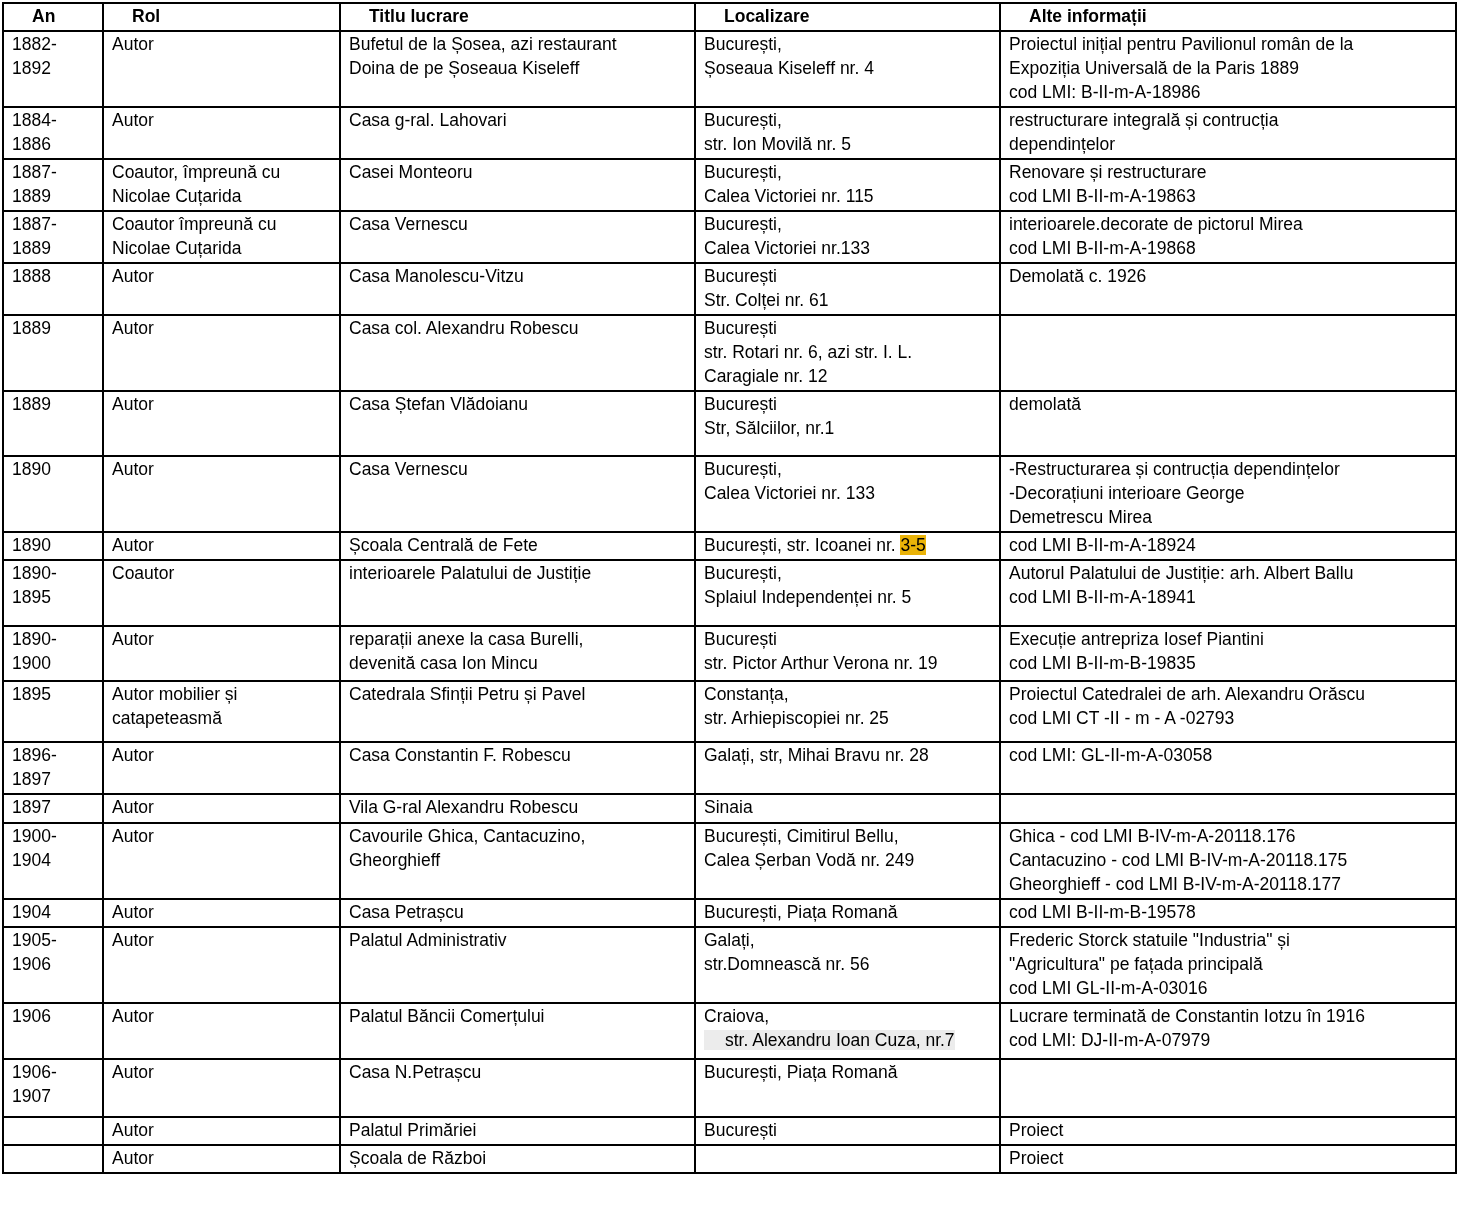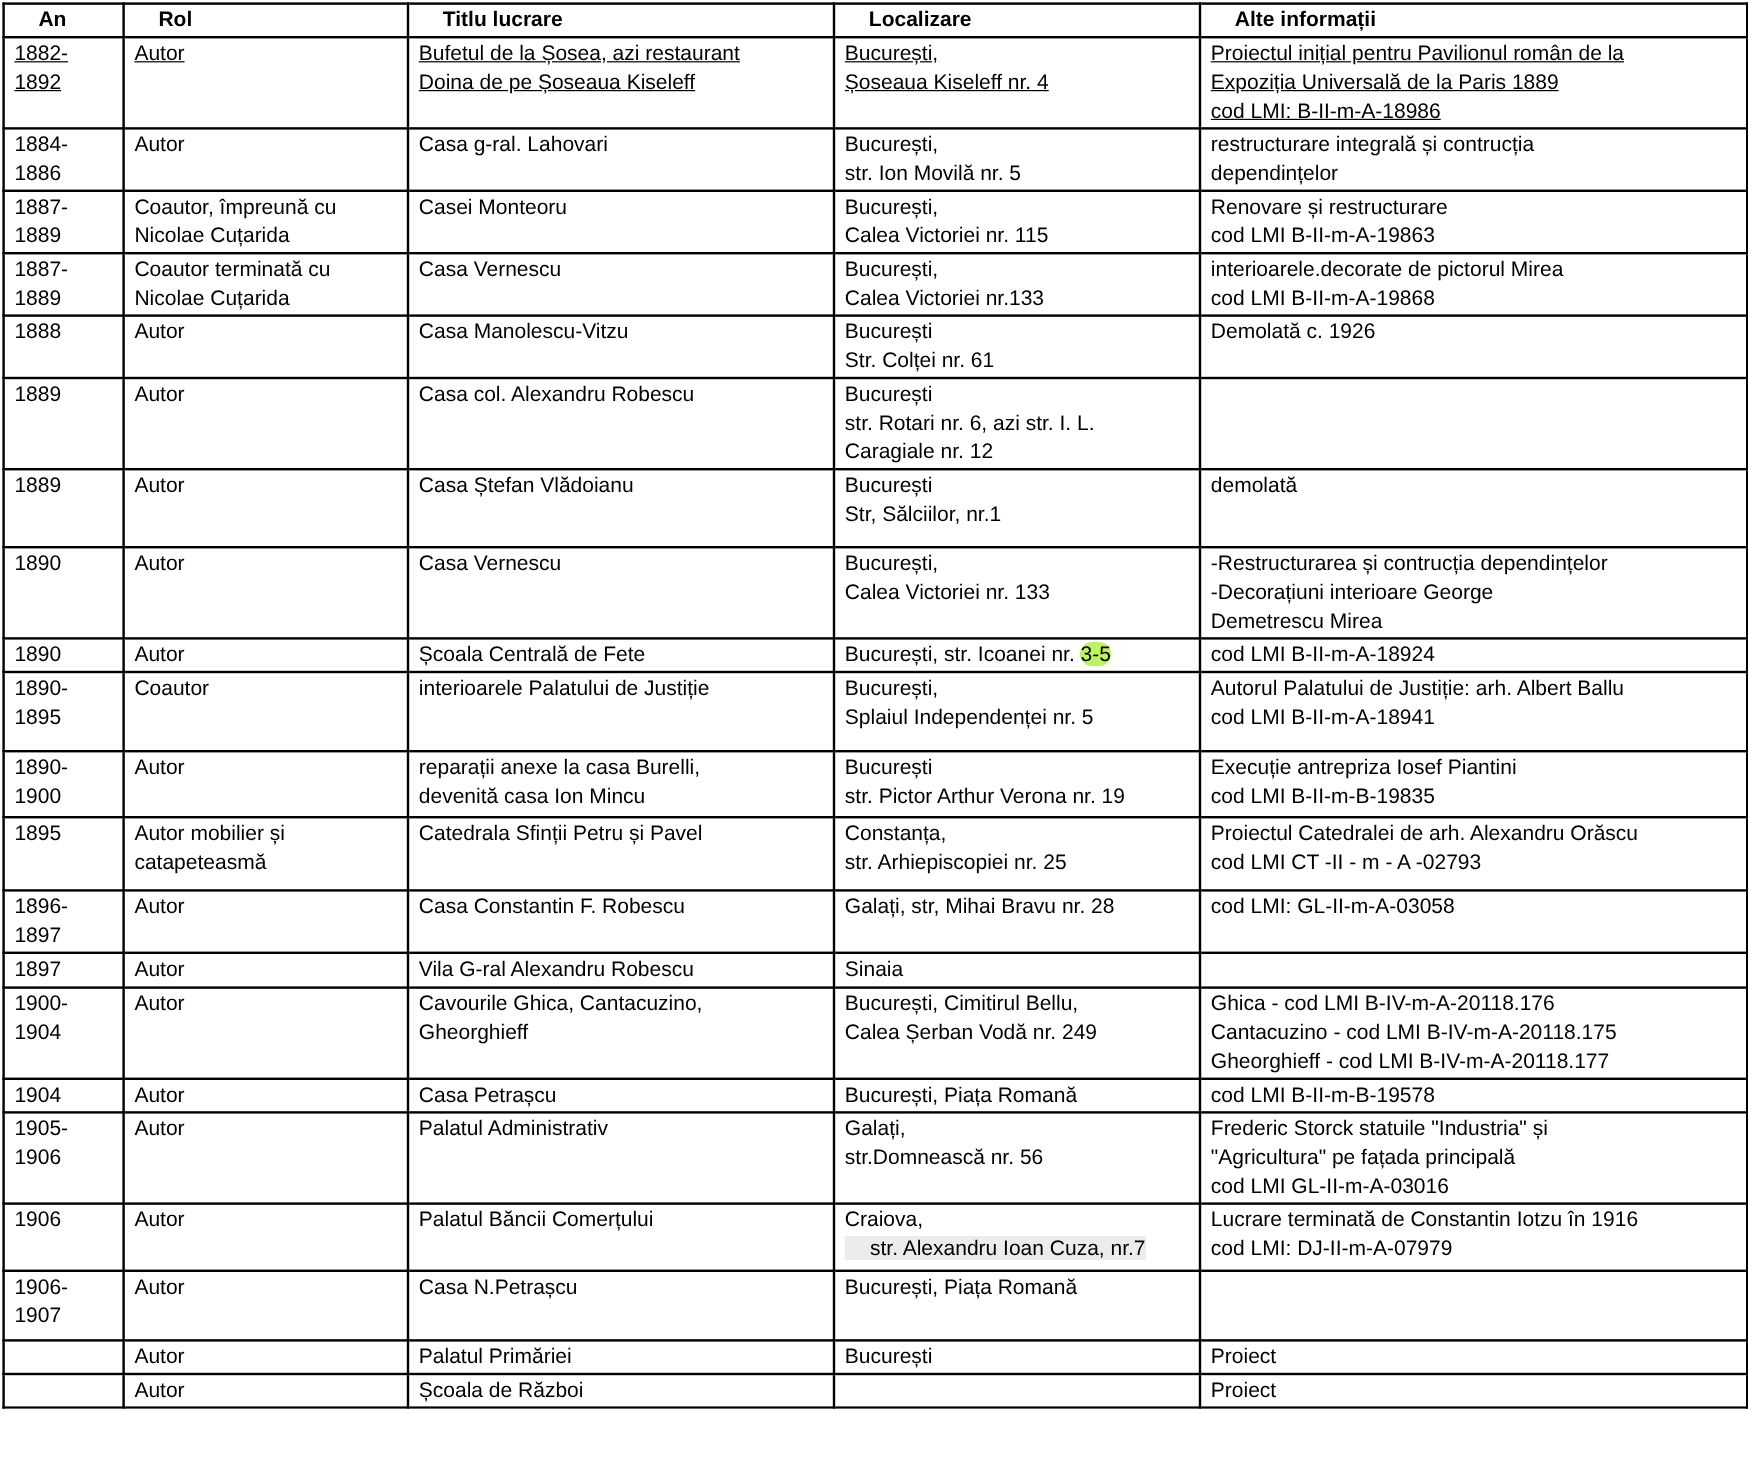--- a/index.html
+++ b/index.html
@@ -56,21 +56,21 @@
     <thead>
       <tr>
           <th>An</th>
           <th>Rol</th>
           <th>Titlu lucrare</th>
           <th>Localizare</th>
           <th>Alte informații</th>
         </tr>
     </thead>
     <tbody>
-        <tr style="height: 68px; text-decoration: underline;">
+        <tr style="height: 68px;">
           <td>1882-
 1892</td>
           <td>Autor</td>
           <td>Bufetul de la Șosea, azi restaurant
 Doina de pe Șoseaua Kiseleff</td>
           <td>București,
 Șoseaua Kiseleff nr. 4</td>
           <td>Proiectul inițial pentru Pavilionul român de la
 Expoziția Universală de la Paris 1889
 cod LMI: B-II-m-A-18986</td>
@@ -92,21 +92,21 @@
 Nicolae Cuțarida</td>
           <td>Casei Monteoru</td>
           <td>București,
 Calea Victoriei nr. 115</td>
           <td>Renovare și restructurare
 cod LMI B-II-m-A-19863</td>
         </tr>
         <tr style="height: 48px;">
           <td>1887-
 1889</td>
-          <td>Coautor terminată cu
+          <td>Coautor împreună cu
 Nicolae Cuțarida</td>
           <td>Casa Vernescu</td>
           <td>București,
 Calea Victoriei nr.133</td>
           <td>interioarele.decorate de pictorul Mirea
 cod LMI B-II-m-A-19868</td>
         </tr>
         <tr style="height: 47px; padding-left: 30px;">
           <td>1888</td>
           <td>Autor</td>
@@ -139,21 +139,21 @@
           <td>București,
 Calea Victoriei nr. 133</td>
           <td>-Restructurarea și contrucția dependințelor
 -Decorațiuni interioare George
 Demetrescu Mirea</td>
         </tr>
         <tr style="height: 22px;">
           <td>1890</td>
           <td>Autor</td>
           <td>Școala Centrală de Fete</td>
-          <td>București, str. Icoanei nr. <span class="hl" style="background: #bef264; border-radius: 10px;">3-5</span></td>
+          <td>București, str. Icoanei nr. <span class="hl" style="background: #eab308;">3-5</span></td>
           <td>cod LMI B-II-m-A-18924</td>
         </tr>
         <tr style="height: 66px;">
           <td>1890-
 1895</td>
           <td>Coautor</td>
           <td>interioarele Palatului de Justiție</td>
           <td>București,
 Splaiul Independenței nr. 5</td>
           <td>Autorul Palatului de Justiție: arh. Albert Ballu

